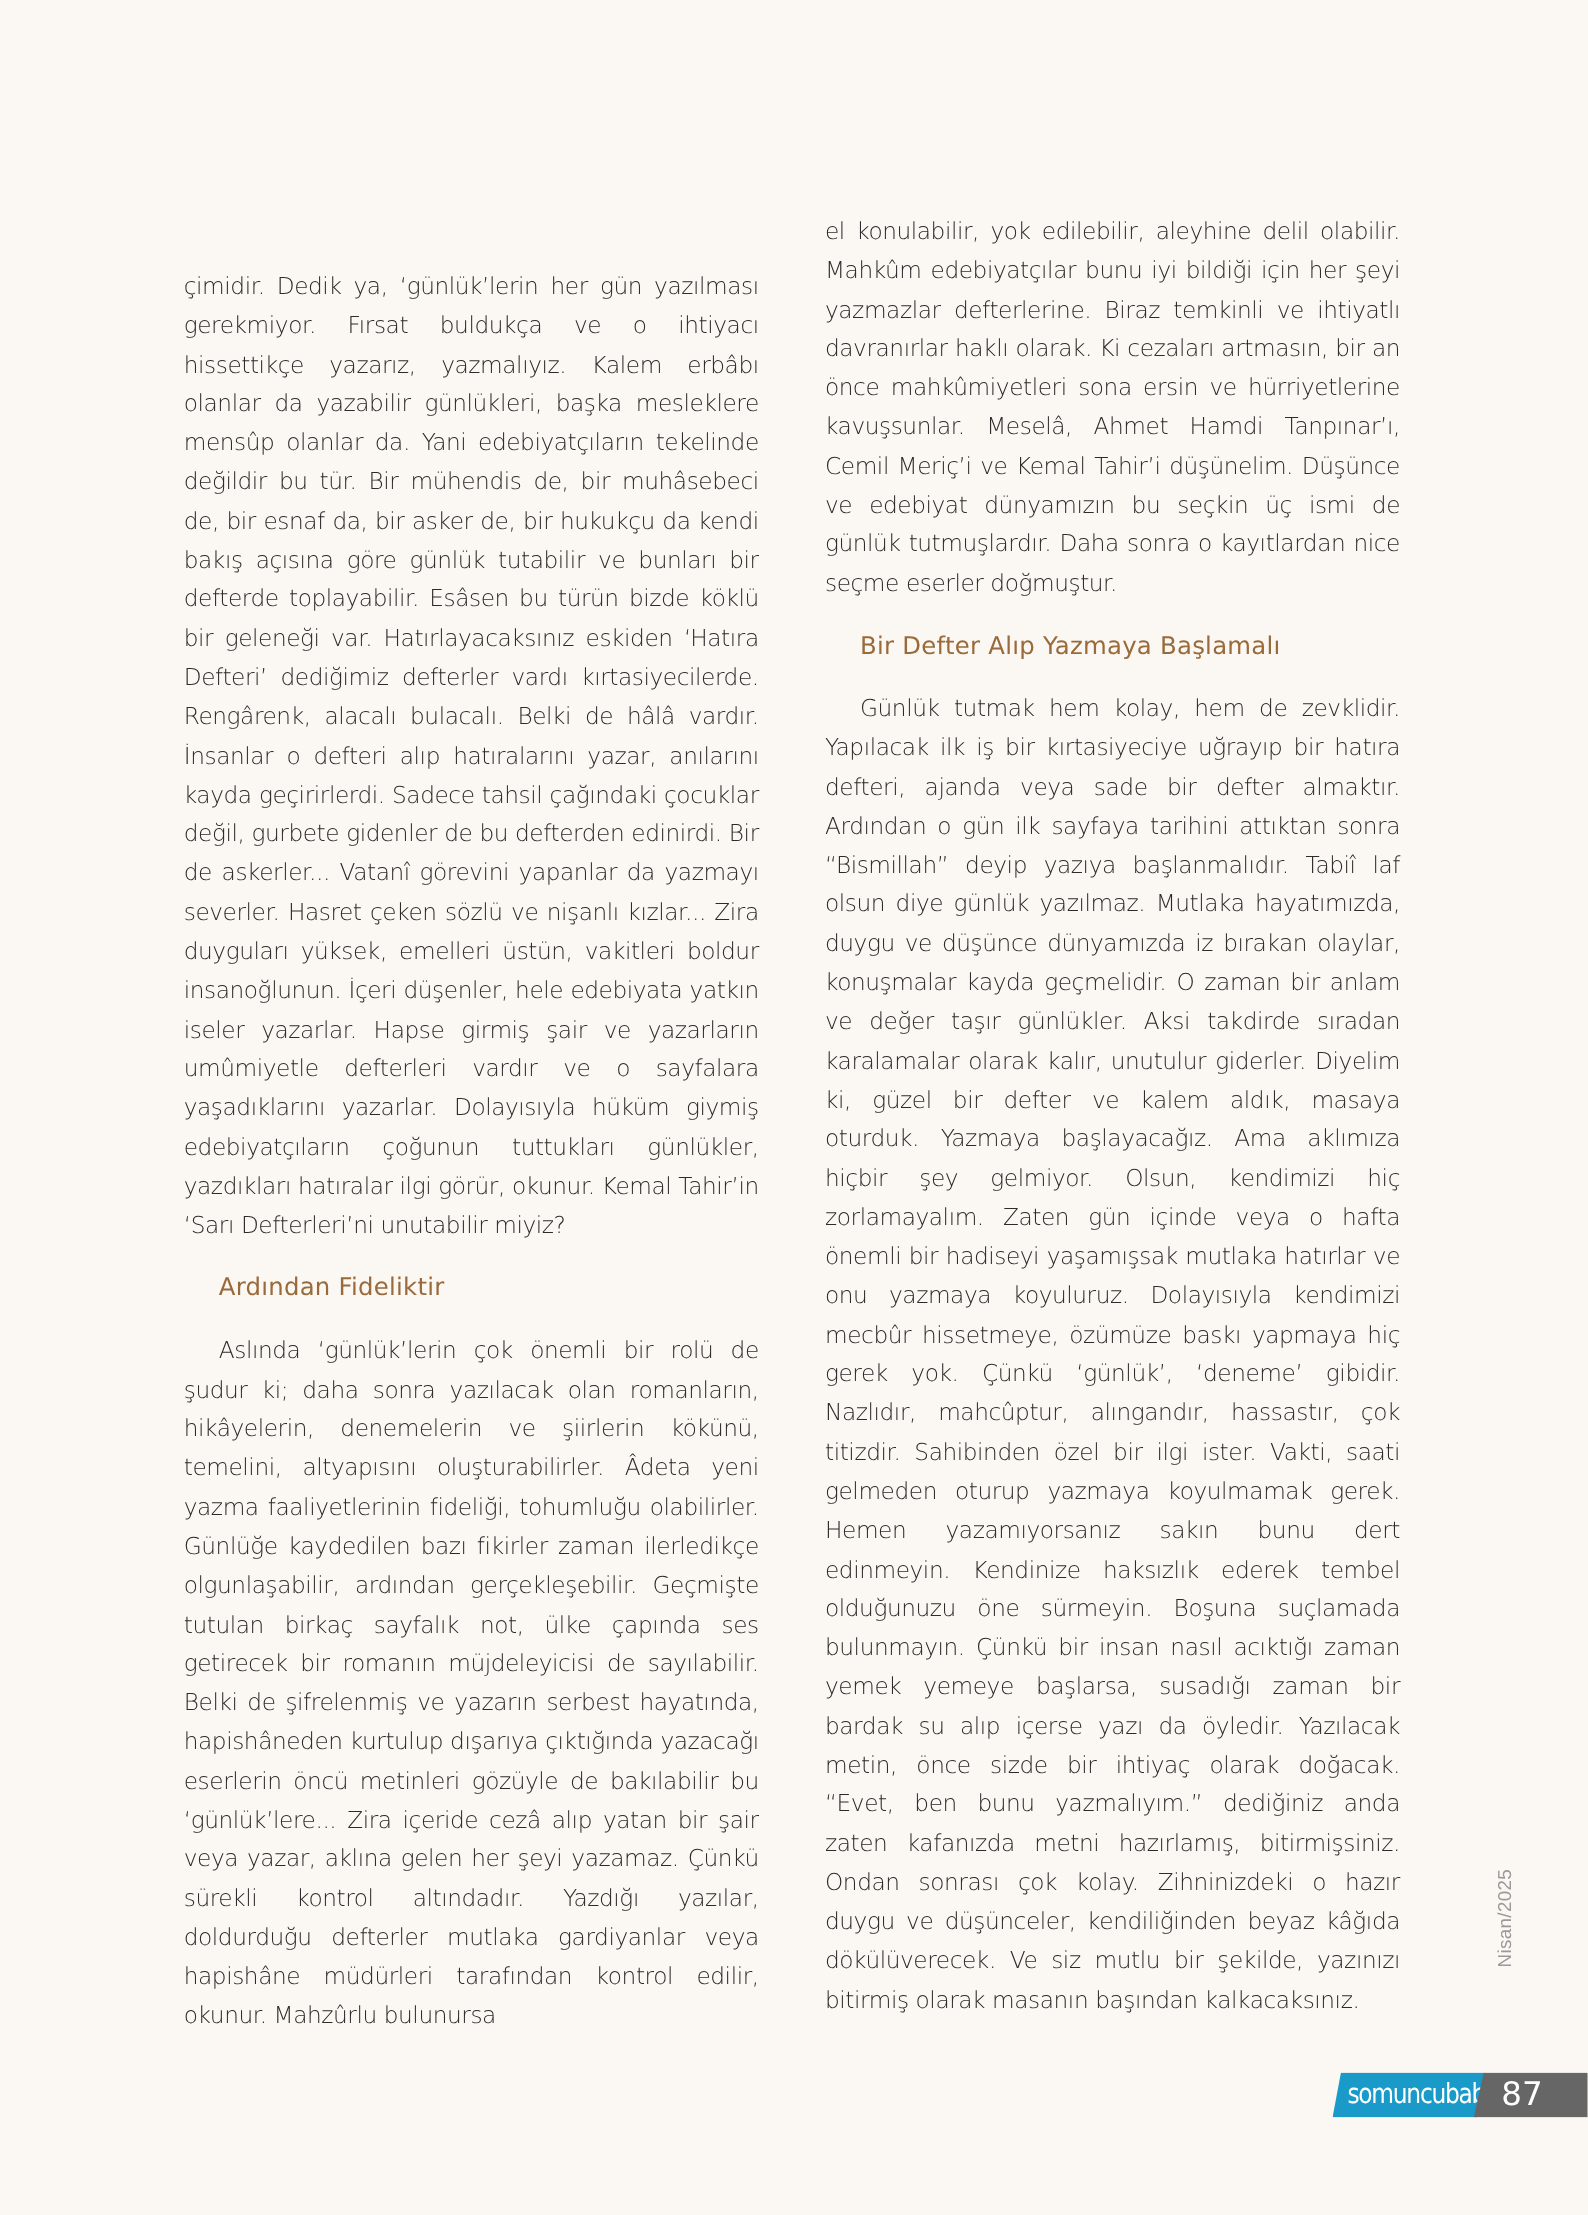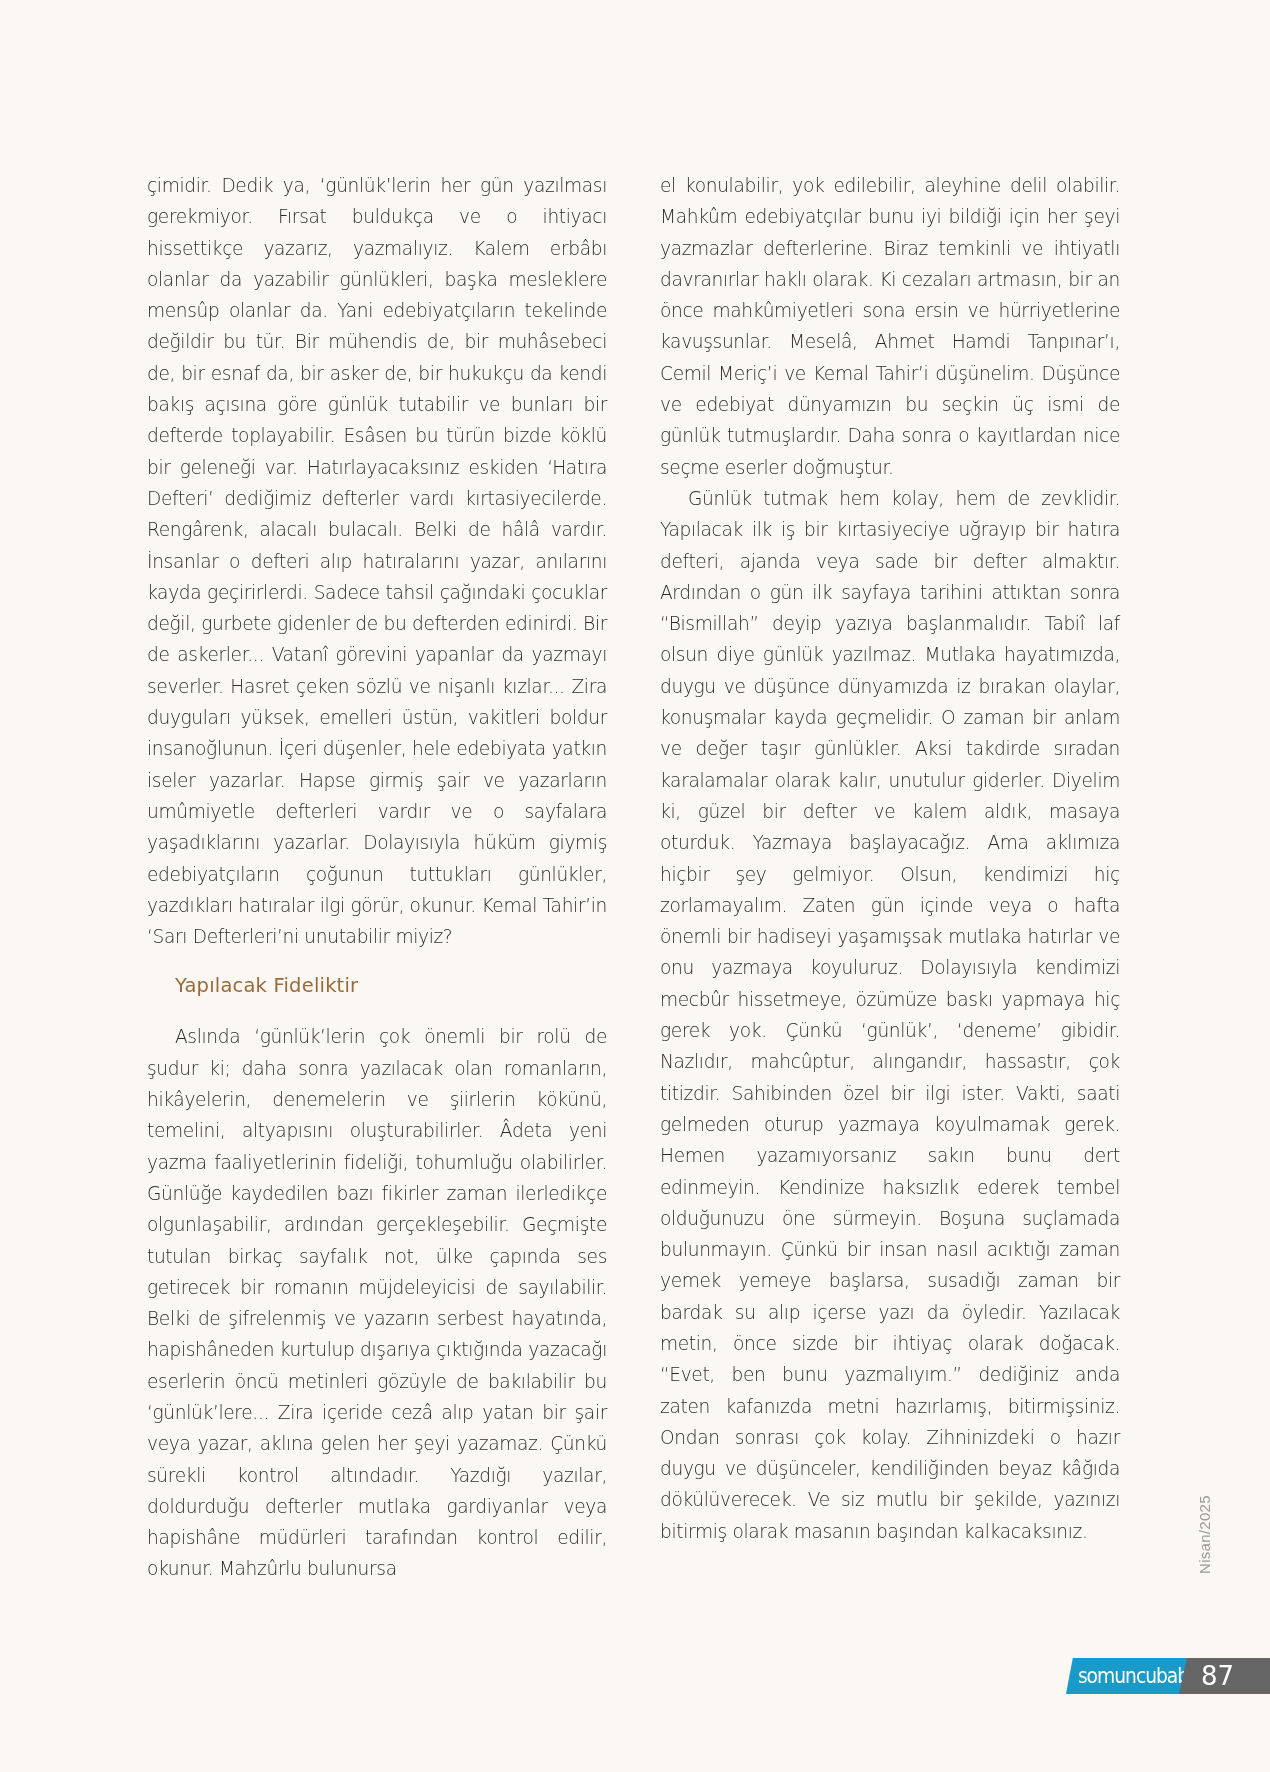--- a/index.html
+++ b/index.html
@@ -9,21 +9,21 @@
     position: relative;
     overflow: hidden;
     font-family: "DejaVu Sans", sans-serif;
     color: #2b2b2b;
   }
   .column {
     position: absolute;
     top: 170px;
     width: 460px;
   }
-  .col-left { left: 147px; }
+  .col-left { left: 147px; margin-top: 44px; }
   .col-right { left: 660px; }
   .para {
     font-size: 18.6px;
     line-height: 31.3px;
     text-align: justify;
     margin: 0;
     letter-spacing: -0.35px;
     word-spacing: 0px;
     font-weight: 300;
   }
@@ -82,26 +82,27 @@
     padding-left: 22px;
     clip-path: polygon(8px 0, 100% 0, 100% 100%, 0 100%);
     box-sizing: border-box;
   }
 </style>
 </head>
 <body>
 
 <div class="column col-left">
   <p class="para">çimidir. Dedik ya, ‘günlük’lerin her gün yazılması gerekmiyor. Fırsat buldukça ve o ihtiyacı hissettikçe yazarız, yazmalıyız. Kalem erbâbı olanlar da yazabilir günlükleri, başka mesleklere mensûp olanlar da. Yani edebiyatçıların tekelinde değildir bu tür. Bir mühendis de, bir muhâsebeci de, bir esnaf da, bir asker de, bir hukukçu da kendi bakış açısına göre günlük tutabilir ve bunları bir defterde toplayabilir. Esâsen bu türün bizde köklü bir geleneği var. Hatırlayacaksınız eskiden ‘Hatıra Defteri’ dediğimiz defterler vardı kırtasiyecilerde. Rengârenk, alacalı bulacalı. Belki de hâlâ vardır. İnsanlar o defteri alıp hatıralarını yazar, anılarını kayda geçirirlerdi. Sadece tahsil çağındaki çocuklar değil, gurbete gidenler de bu defterden edinirdi. Bir de askerler... Vatanî görevini yapanlar da yazmayı severler. Hasret çeken sözlü ve nişanlı kızlar... Zira duyguları yüksek, emelleri üstün, vakitleri boldur insanoğlunun. İçeri düşenler, hele edebiyata yatkın iseler yazarlar. Hapse girmiş şair ve yazarların umûmiyetle defterleri vardır ve o sayfalara yaşadıklarını yazarlar. Dolayısıyla hüküm giymiş edebiyatçıların çoğunun tuttukları günlükler, yazdıkları hatıralar ilgi görür, okunur. Kemal Tahir’in ‘Sarı Defterleri’ni unutabilir miyiz?</p>
-  <h3 class="heading">Yapılacak Fideliktir</h3>
+  <h3 class="heading">Ardından Fideliktir</h3>
   <p class="para indent">Aslında ‘günlük’lerin çok önemli bir rolü de şudur ki; daha sonra yazılacak olan romanların, hikâyelerin, denemelerin ve şiirlerin kökünü, temelini, altyapısını oluşturabilirler. Âdeta yeni yazma faaliyetlerinin fideliği, tohumluğu olabilirler. Günlüğe kaydedilen bazı fikirler zaman ilerledikçe olgunlaşabilir, ardından gerçekleşebilir. Geçmişte tutulan birkaç sayfalık not, ülke çapında ses getirecek bir romanın müjdeleyicisi de sayılabilir. Belki de şifrelenmiş ve yazarın serbest hayatında, hapishâneden kurtulup dışarıya çıktığında yazacağı eserlerin öncü metinleri gözüyle de bakılabilir bu ‘günlük’lere... Zira içeride cezâ alıp yatan bir şair veya yazar, aklına gelen her şeyi yazamaz. Çünkü sürekli kontrol altındadır. Yazdığı yazılar, doldurduğu defterler mutlaka gardiyanlar veya hapishâne müdürleri tarafından kontrol edilir, okunur. Mahzûrlu bulunursa</p>
 </div>
 
 <div class="column col-right">
   <p class="para">el konulabilir, yok edilebilir, aleyhine delil olabilir. Mahkûm edebiyatçılar bunu iyi bildiği için her şeyi yazmazlar defterlerine. Biraz temkinli ve ihtiyatlı davranırlar haklı olarak. Ki cezaları artmasın, bir an önce mahkûmiyetleri sona ersin ve hürriyetlerine kavuşsunlar. Meselâ, Ahmet Hamdi Tanpınar’ı, Cemil Meriç’i ve Kemal Tahir’i düşünelim. Düşünce ve edebiyat dünyamızın bu seçkin üç ismi de günlük tutmuşlardır. Daha sonra o kayıtlardan nice seçme eserler doğmuştur.</p>
+  <h3 class="heading">Bir Defter Alıp Yazmaya Başlamalı</h3>
   <p class="para indent">Günlük tutmak hem kolay, hem de zevklidir. Yapılacak ilk iş bir kırtasiyeciye uğrayıp bir hatıra defteri, ajanda veya sade bir defter almaktır. Ardından o gün ilk sayfaya tarihini attıktan sonra “Bismillah” deyip yazıya başlanmalıdır. Tabiî laf olsun diye günlük yazılmaz. Mutlaka hayatımızda, duygu ve düşünce dünyamızda iz bırakan olaylar, konuşmalar kayda geçmelidir. O zaman bir anlam ve değer taşır günlükler. Aksi takdirde sıradan karalamalar olarak kalır, unutulur giderler. Diyelim ki, güzel bir defter ve kalem aldık, masaya oturduk. Yazmaya başlayacağız. Ama aklımıza hiçbir şey gelmiyor. Olsun, kendimizi hiç zorlamayalım. Zaten gün içinde veya o hafta önemli bir hadiseyi yaşamışsak mutlaka hatırlar ve onu yazmaya koyuluruz. Dolayısıyla kendimizi mecbûr hissetmeye, özümüze baskı yapmaya hiç gerek yok. Çünkü ‘günlük’, ‘deneme’ gibidir. Nazlıdır, mahcûptur, alıngandır, hassastır, çok titizdir. Sahibinden özel bir ilgi ister. Vakti, saati gelmeden oturup yazmaya koyulmamak gerek. Hemen yazamıyorsanız sakın bunu dert edinmeyin. Kendinize haksızlık ederek tembel olduğunuzu öne sürmeyin. Boşuna suçlamada bulunmayın. Çünkü bir insan nasıl acıktığı zaman yemek yemeye başlarsa, susadığı zaman bir bardak su alıp içerse yazı da öyledir. Yazılacak metin, önce sizde bir ihtiyaç olarak doğacak. “Evet, ben bunu yazmalıyım.” dediğiniz anda zaten kafanızda metni hazırlamış, bitirmişsiniz. Ondan sonrası çok kolay. Zihninizdeki o hazır duygu ve düşünceler, kendiliğinden beyaz kâğıda dökülüverecek. Ve siz mutlu bir şekilde, yazınızı bitirmiş olarak masanın başından kalkacaksınız.</p>
 </div>
 
 <div class="footer-date">Nisan/2025</div>
 
 <div class="footer-bar">
   <div class="brand">somuncubaba</div>
   <div class="pagenum">87</div>
 </div>
 

